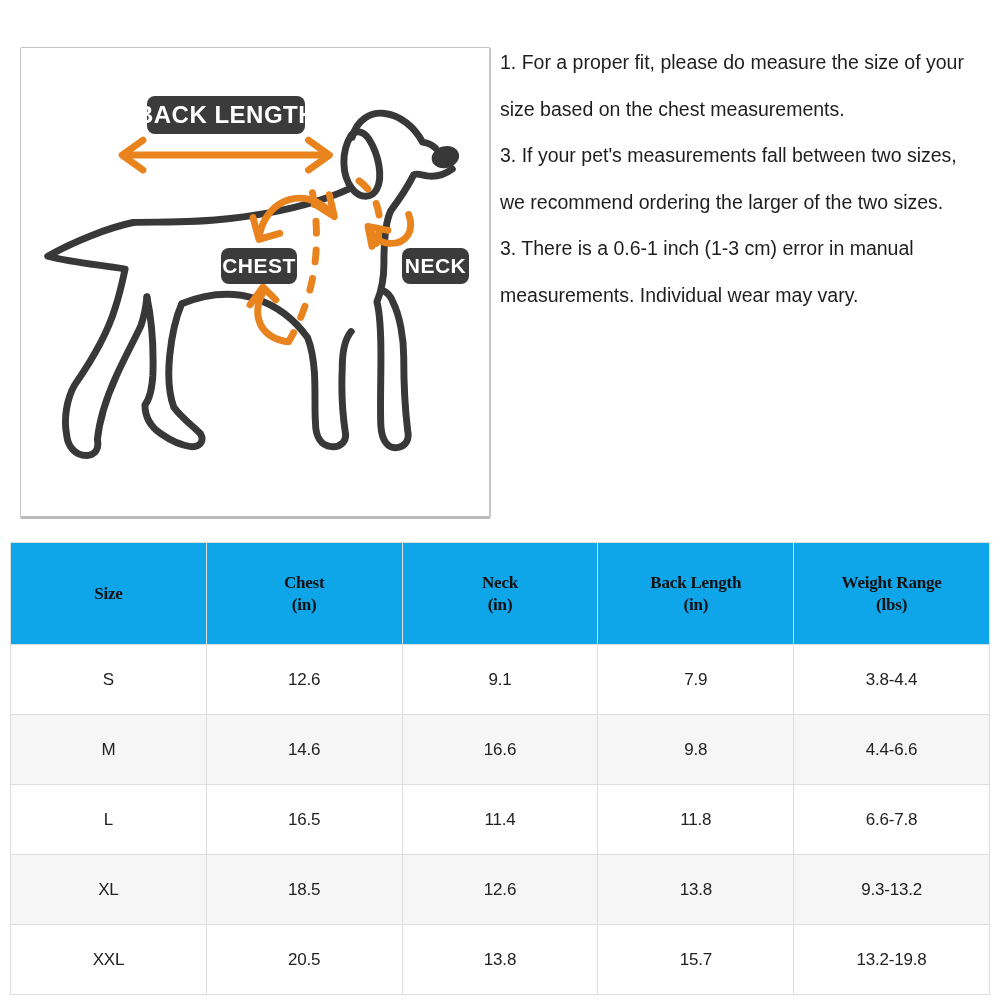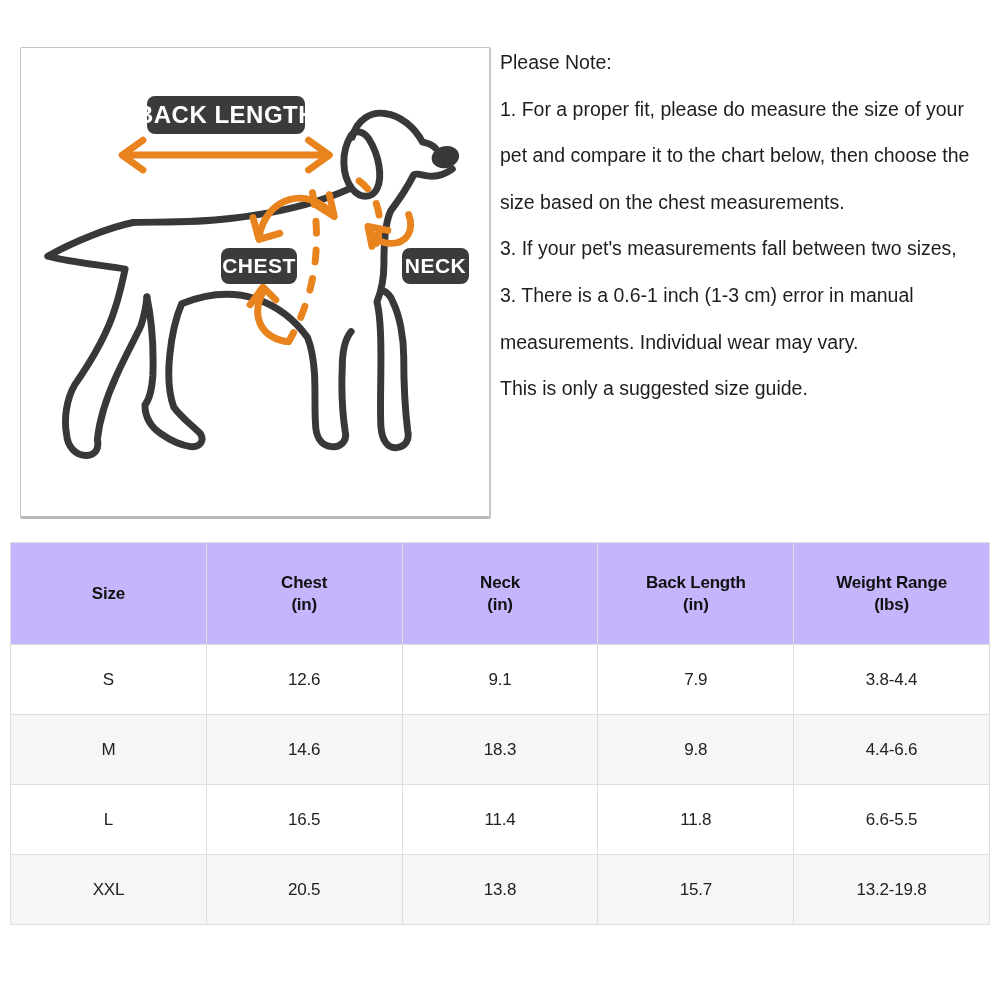--- a/index.html
+++ b/index.html
@@ -46,21 +46,21 @@
 
   
   table.size-table {
     position: absolute; left: 10px; top: 542px;
     width: 980px;
     border-collapse: collapse;
     table-layout: fixed;
     text-align: center;
   }
   table.size-table th, table.size-table td { border: 1px solid #dedede; padding: 0; }
-  table.size-table thead tr { height: 102px; background: #c4b5fd; }
+  table.size-table thead tr { height: 102px; background: #0ea5e9; font-family: Liberation Serif, serif; }
   table.size-table tbody tr { height: 70px; background: #ffffff; }
   table.size-table tbody tr:nth-child(even) { background: #f6f6f6; }
   table.size-table th { font-size: 17px; font-weight: bold; color: #111111; line-height: 22px; letter-spacing: -0.2px; }
   table.size-table td { font-size: 17px; color: #222222; letter-spacing: -0.2px; }
   .unit:empty { display: none; }
 </style>
 </head>
 <body>
 
 <div class="stage">
@@ -91,28 +91,26 @@
         <path d="M 390 168 C 396 184 388 198 370 197 C 359 196 352 189 351 182"></path>
         <path d="M 353 200 L 349 180 L 369 184"></path>
       </g>
     </svg>
     <div class="tag tag-backlength">BACK LENGTH</div>
     <div class="tag tag-chest">CHEST</div>
     <div class="tag tag-neck">NECK</div>
   </div>
 
   <div class="notes">
-    <div class="note-line">Please Note:</div>
     <div class="note-line">1. For a proper fit, please do measure the size of your</div>
-    <div class="note-line">pet and compare it to the chart below, then choose the</div>
     <div class="note-line">size based on the chest measurements.</div>
     <div class="note-line">3. If your pet's measurements fall between two sizes,</div>
+    <div class="note-line">we recommend ordering the larger of the two sizes.</div>
     <div class="note-line">3. There is a 0.6-1 inch (1-3 cm) error in manual</div>
     <div class="note-line">measurements. Individual wear may vary.</div>
-    <div class="note-line">This is only a suggested size guide.</div>
   </div>
 
   <table class="size-table">
     <thead>
       <tr>
         <th>
           <div>Size</div>
 
         </th>
         <th>
@@ -137,30 +135,37 @@
       <tr>
         <td>S</td>
         <td>12.6</td>
         <td>9.1</td>
         <td>7.9</td>
         <td>3.8-4.4</td>
       </tr>
       <tr>
         <td>M</td>
         <td>14.6</td>
-        <td>18.3</td>
+        <td>16.6</td>
         <td>9.8</td>
         <td>4.4-6.6</td>
       </tr>
       <tr>
         <td>L</td>
         <td>16.5</td>
         <td>11.4</td>
         <td>11.8</td>
-        <td>6.6-5.5</td>
+        <td>6.6-7.8</td>
+      </tr>
+      <tr>
+        <td>XL</td>
+        <td>18.5</td>
+        <td>12.6</td>
+        <td>13.8</td>
+        <td>9.3-13.2</td>
       </tr>
       <tr>
         <td>XXL</td>
         <td>20.5</td>
         <td>13.8</td>
         <td>15.7</td>
         <td>13.2-19.8</td>
       </tr>
     </tbody>
   </table>

